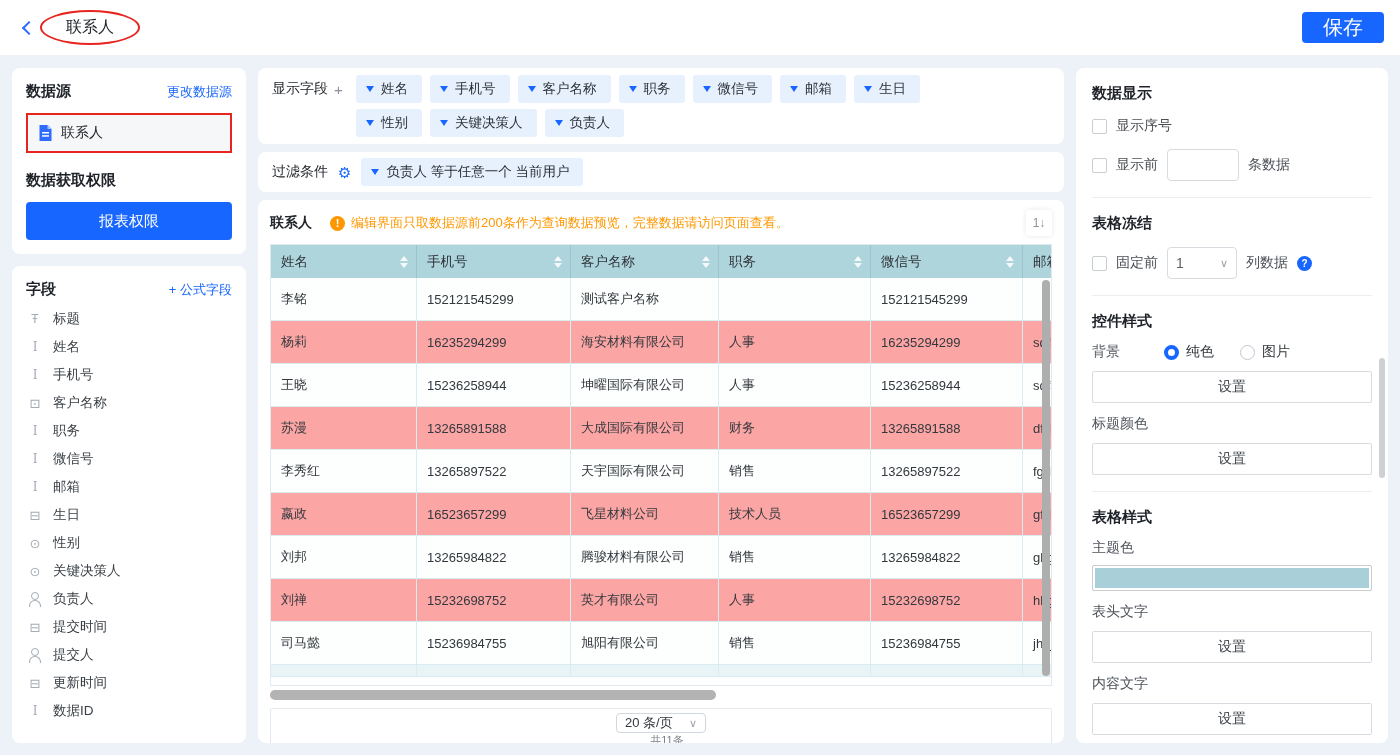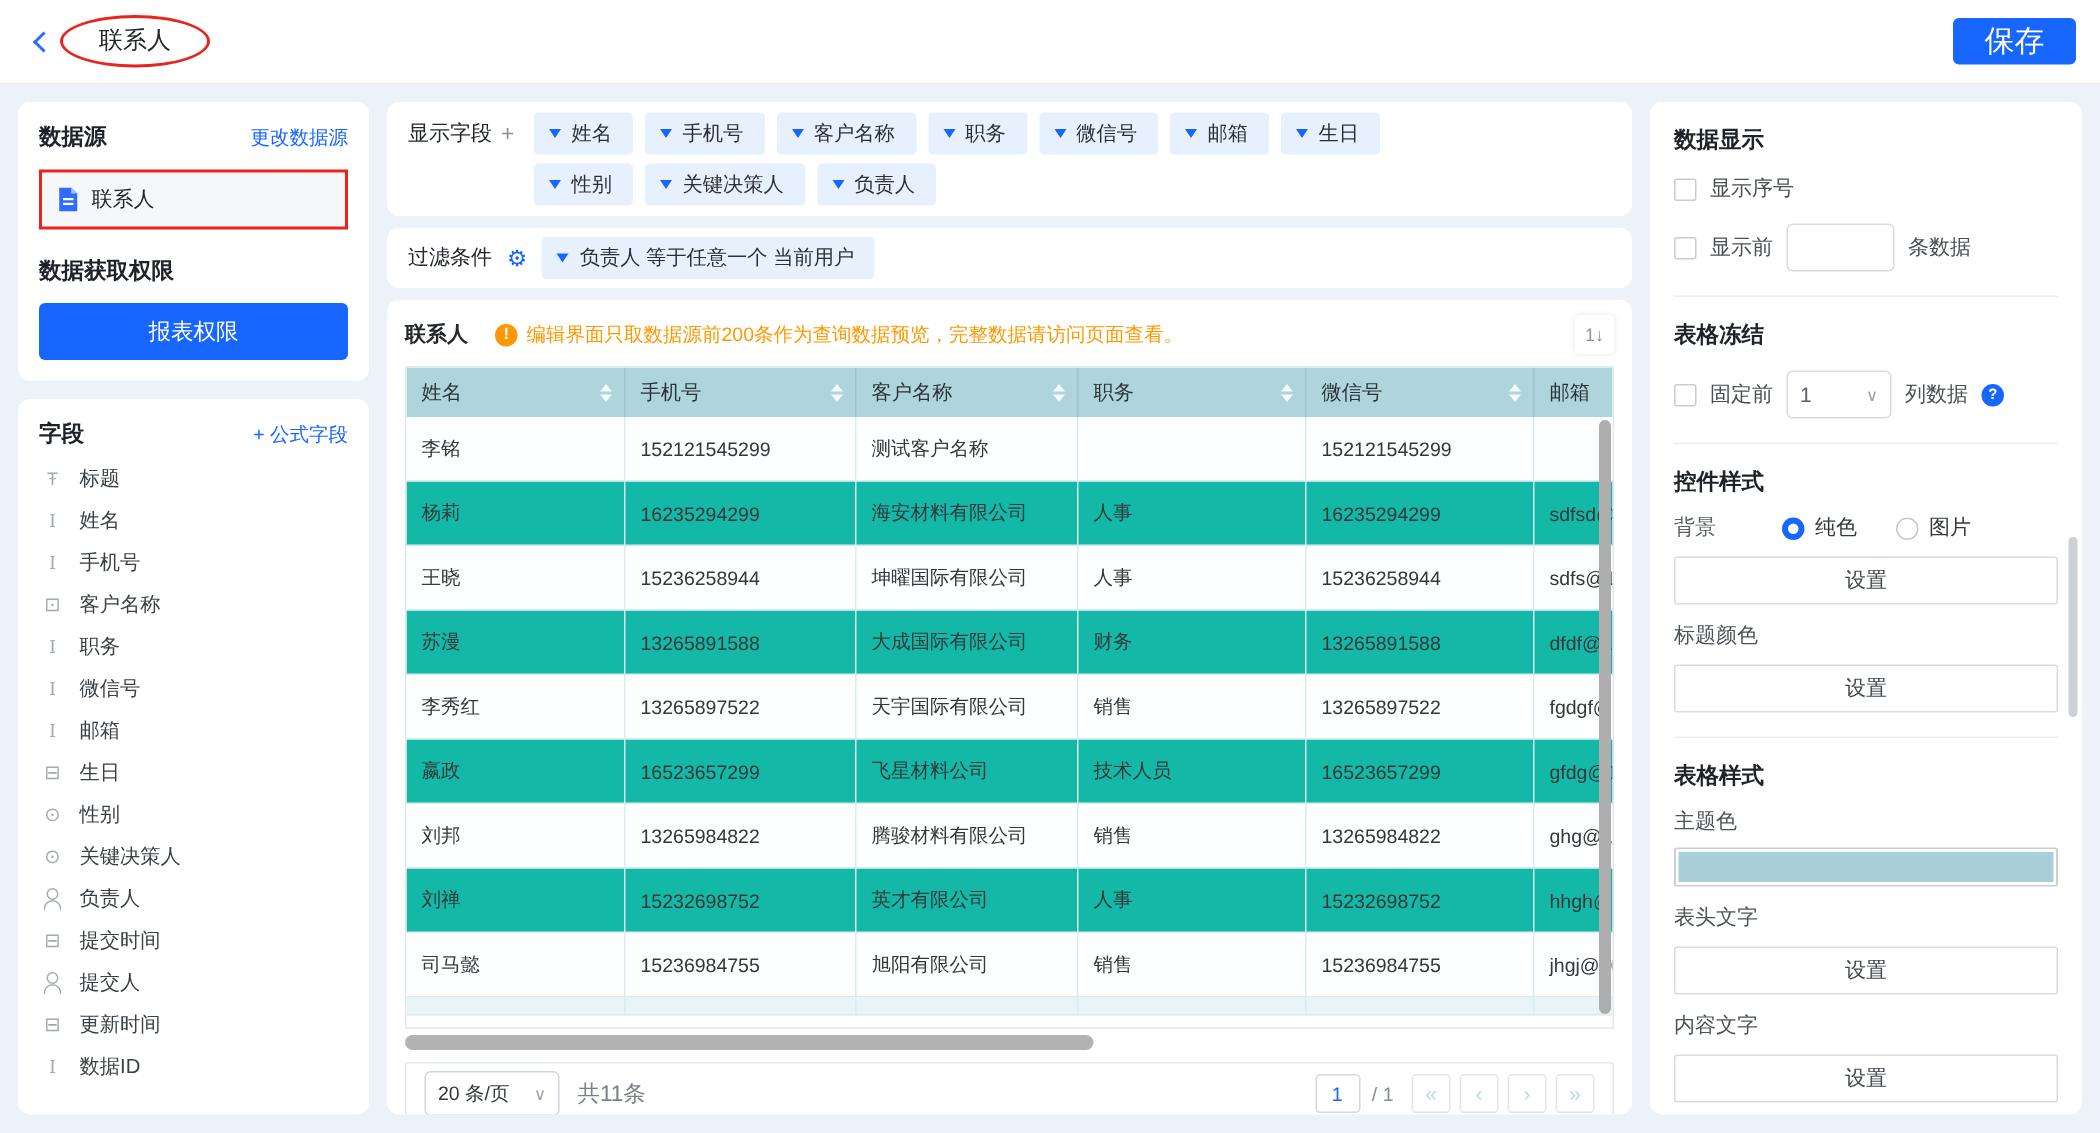--- a/index.html
+++ b/index.html
@@ -12,21 +12,21 @@
   .chev { width:10px; height:10px; border-left:2.5px solid #2b6bff; border-bottom:2.5px solid #2b6bff; transform:rotate(45deg); margin-left:4px; }
   .title-ellipse { border:2.5px solid #e8241e; border-radius:50%; padding:5px 24px; margin-left:2px; }
   .page-title { font-size:16px; font-weight:500; }
   .save { margin-left:auto; width:82px; height:31px; background:#1766ff; color:#fff; border:none; border-radius:4px; font-size:20px; cursor:pointer; font-family:inherit; }
 
   
   .content { display:flex; gap:12px; padding:12px; height:699px; }
   .card { background:#fff; border-radius:8px; }
   .left { width:234px; display:flex; flex-direction:column; gap:12px; }
   .middle { flex:1; display:flex; flex-direction:column; gap:8px; min-width:0; }
-  .right { width:288px; padding:16px; position:relative; overflow:hidden; }
+  .right { width:312px; padding:16px; position:relative; overflow:hidden; }
 
   .row-between { display:flex; justify-content:space-between; align-items:center; }
   .sec-title { font-size:15px; font-weight:bold; color:#1f2329; }
   .link { font-size:13px; color:#1766ff; text-decoration:none; cursor:pointer; }
 
   
   .card-pad { padding:14px; }
   .ds-item { margin-top:12px; height:40px; background:#f6f7f9; border:2px solid #e8241e; display:flex; align-items:center; gap:8px; padding:0 10px; cursor:pointer; }
   .mt18 { margin-top:18px; }
   .primary-btn { margin-top:12px; width:100%; height:38px; background:#1766ff; color:#fff; border:none; border-radius:4px; font-size:15px; cursor:pointer; font-family:inherit; }
@@ -67,32 +67,32 @@
   .table-wrap { position:relative; border:1px solid #dfe9ee; height:442px; overflow:hidden; }
   .grid-row { display:grid; grid-template-columns:146px 154px 148px 152px 152px 1fr; }
   .thead { background:#aed4dc; height:33px; }
   .th { display:flex; align-items:center; justify-content:space-between; padding:0 8px 0 10px; border-right:1px solid #9cc4cd; font-size:13.5px; color:#2e3338; cursor:pointer; overflow:hidden; white-space:nowrap; }
   .th:last-child { border-right:none; }
   .sorter { display:flex; flex-direction:column; gap:2px; flex:none; }
   .sorter i { width:0; height:0; border-left:4px solid transparent; border-right:4px solid transparent; }
   .sorter .up { border-bottom:5px solid #f4fafb; }
   .sorter .down { border-top:5px solid #f4fafb; }
   .trow { height:43px; background:#fdfefe; }
-  .trow.alt { background:#14b8a6; }
+  .trow.alt { background:#fca5a5; }
   .td { display:flex; align-items:center; padding:0 10px; font-size:13px; color:#33383d; border-right:1px solid #d9ecf1; border-bottom:1px solid #d9ecf1; overflow:hidden; white-space:nowrap; }
   .td:last-child { border-right:none; }
   .trow.partial { height:12px; background:#e9f4f7; }
   .vscroll { position:absolute; right:1px; top:35px; width:8px; height:396px; background:#aeaeae; border-radius:4px; cursor:pointer; }
   .hscroll { height:12px; margin-top:3px; position:relative; }
   .hthumb { position:absolute; left:0; top:1px; width:57%; height:10px; background:#b3b3b3; border-radius:5px; cursor:pointer; }
 
-  .pager { margin-top:7px; height:42px; border:1px solid #e4e9ee; border-radius:2px; display:flex; align-items:center; padding:4px 12px; }
+  .pager { margin-top:7px; height:42px; border:1px solid #e4e9ee; border-radius:2px; display:flex; align-items:center; padding:4px 12px;flex-direction:column; }
   .psize { width:90px; height:30px; border:1px solid #d0d7de; border-radius:4px; display:flex; align-items:center; justify-content:space-between; padding:0 8px; font-size:13px; color:#33383d; cursor:pointer; }
   .psize .dn { color:#9aa1a8; font-size:11px; }
-  .ptotal { margin-left:12px; color:#7a8087; font-size:15px; }
+  .ptotal { margin-left:12px; color:#7a8087; font-size:11px; }
   .pright { margin-left:auto; display:flex; align-items:center; gap:6px; }
   .pnum { width:30px; height:26px; border:1px solid #d3d9de; border-radius:3px; display:flex; align-items:center; justify-content:center; font-size:13px; color:#1766ff; }
   .pslash { color:#858b92; font-size:13px; margin:0 6px 0 2px; }
   .pbtn { width:26px; height:26px; border:1px solid #e0e6eb; border-radius:3px; background:#fff; display:flex; align-items:center; justify-content:center; color:#b9d6ea; font-size:14px; cursor:pointer; }
 
   
   .r-title { font-size:15px; font-weight:bold; color:#1f2329; }
   .r-row { display:flex; align-items:center; gap:9px; margin-top:14px; color:#4a4f55; font-size:14px; }
   .cbx { width:15px; height:15px; border:1px solid #c8cdd2; border-radius:2px; background:#fff; flex:none; cursor:pointer; }
   .tin { width:72px; height:32px; border:1px solid #d7dbe0; border-radius:4px; background:#fff; font-family:inherit; padding:0 8px; }

